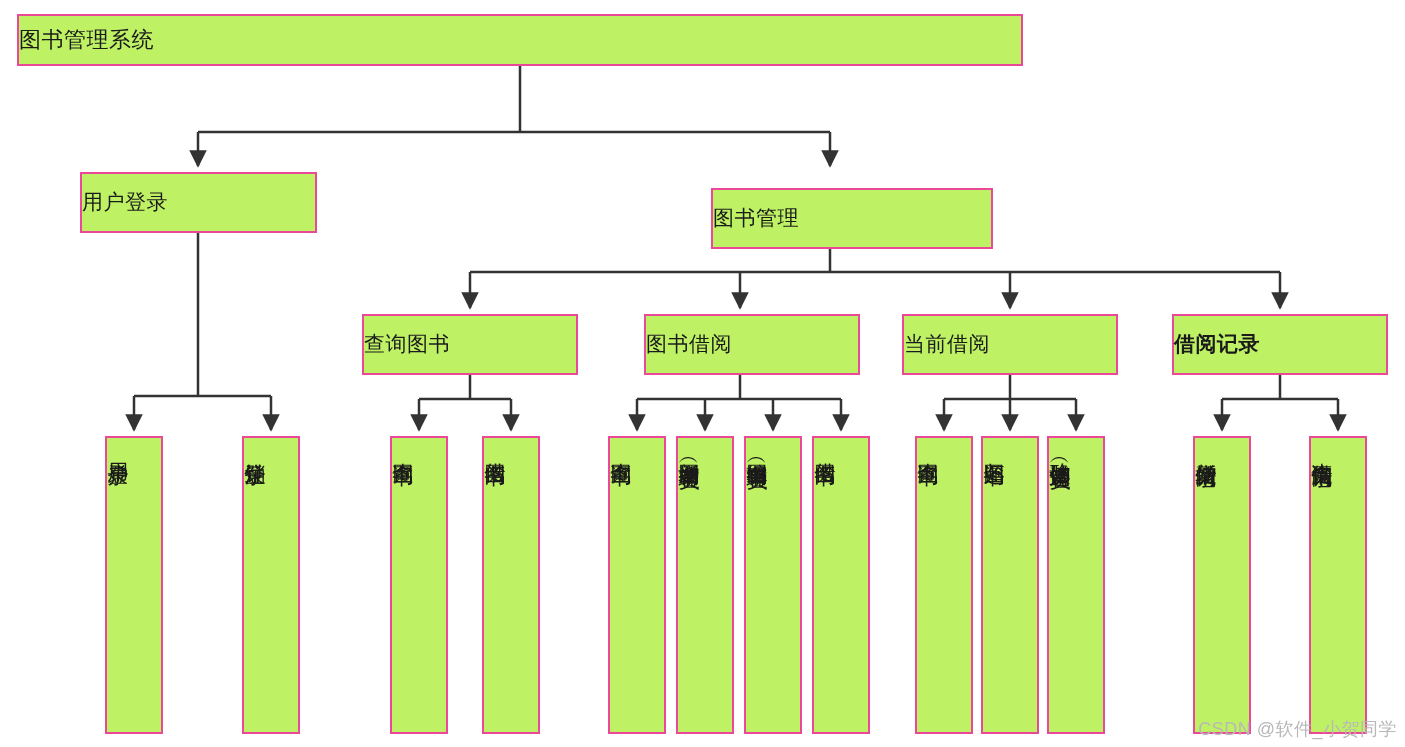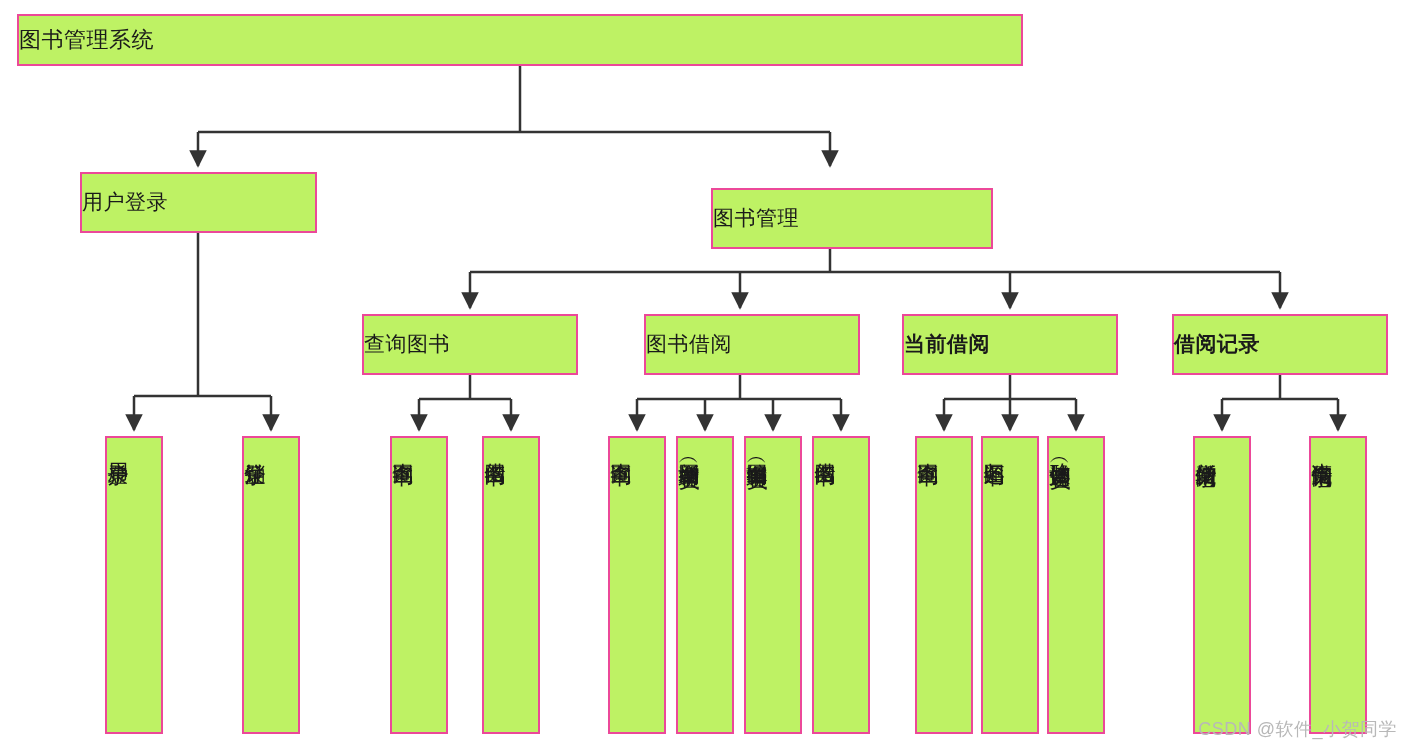--- a/index.html
+++ b/index.html
@@ -137,21 +137,21 @@
   <div class="node horiz" style="left:711px; top:188px; width:282px; height:61px;">
     <span class="label">图书管理</span>
   </div>
 
   <div class="node horiz" style="left:362px; top:314px; width:216px; height:61px;">
     <span class="label">查询图书</span>
   </div>
   <div class="node horiz" style="left:644px; top:314px; width:216px; height:61px;">
     <span class="label">图书借阅</span>
   </div>
-  <div class="node horiz" style="left:902px; top:314px; width:216px; height:61px;font-weight:bold;">
+  <div class="node horiz" style="left:902px; top:314px; width:216px; height:61px;">
     <span class="label">当前借阅</span>
   </div>
   <div class="node horiz" style="left:1172px; top:314px; width:216px; height:61px;font-weight:bold;">
     <span class="label">借阅记录</span>
   </div>
 
   <div class="node vert" style="left:105px; top:436px; width:58px; height:298px;">
     <span class="label">用户登录</span>
   </div>
   <div class="node vert" style="left:242px; top:436px; width:58px; height:298px;">

